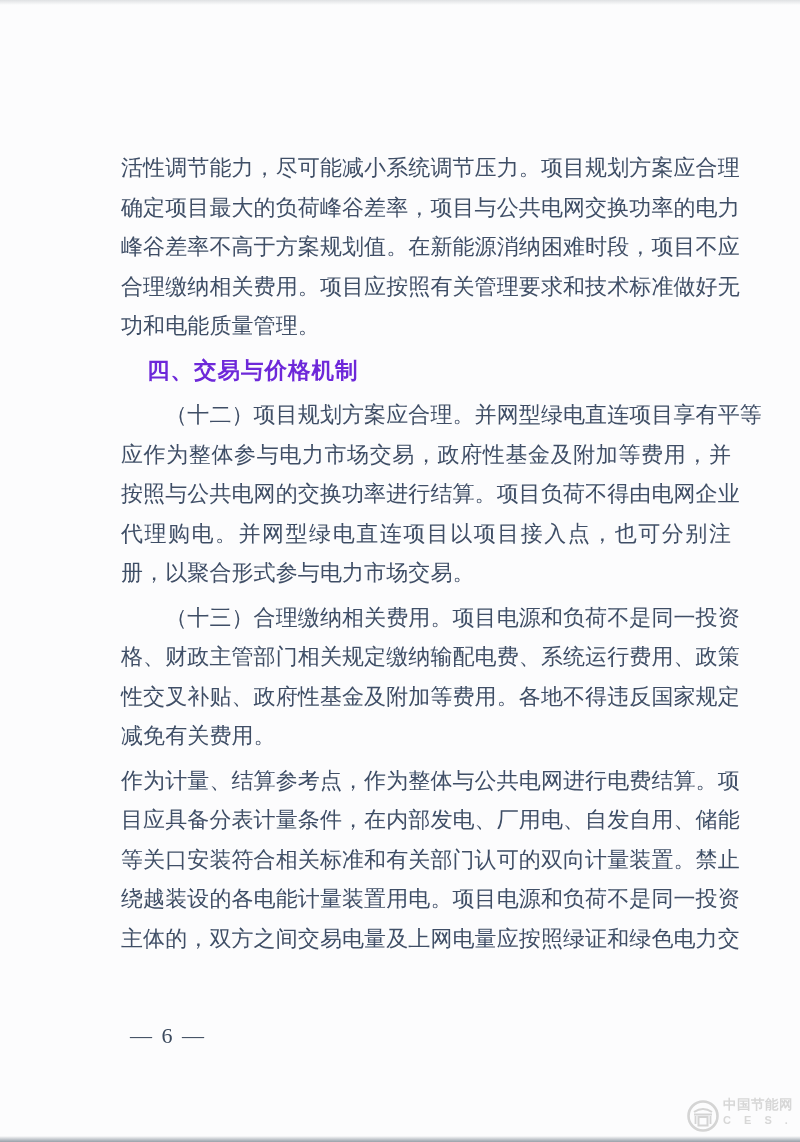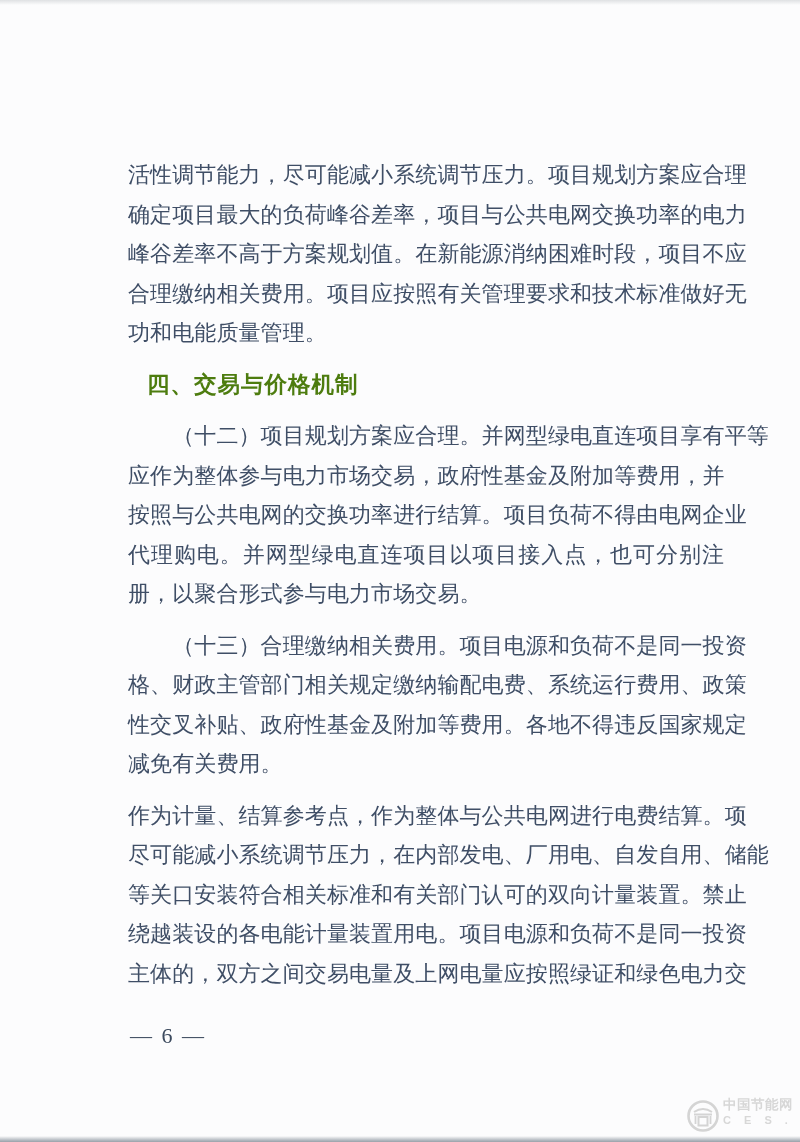--- a/index.html
+++ b/index.html
@@ -30,39 +30,39 @@
     background: linear-gradient(to bottom, rgba(252,252,253,0), #b3b9c0 70%, #9aa1a9);
   }
   .text-column {
     position: absolute;
     left: 116px;
     top: 143px;
     width: 620px;
     font-size: 22px;
     letter-spacing: 0.1px;
   }
-  .para { margin: 12px; padding: 0; }
+  .para { margin: 5px; padding: 0; }
   .line {
     height: 39.5px;
     line-height: 39.5px;
     text-align: justify;
     text-align-last: justify;
     white-space: nowrap;
   }
   .line.last {
     text-align-last: left;
   }
   .section-heading {
     height: 39.5px;
     line-height: 39.5px;
     padding-left: 31px;
     font-family: "Liberation Sans", "DejaVu Sans", sans-serif;
     font-weight: bold;
     font-size: 22.5px;
-    color: #4d7c0f;
+    color: #6d28d9;
     letter-spacing: 1px;
   }
   .page-number {
     position: absolute;
     left: 130px;
     top: 1016px;
     height: 39.5px;
     line-height: 39.5px;
     font-size: 22px;
     letter-spacing: 2px;
@@ -129,21 +129,21 @@
 
     <div class="para">
         <div class="line">　　（十三）合理缴纳相关费用。项目电源和负荷不是同一投资</div>
         <div class="line">格、财政主管部门相关规定缴纳输配电费、系统运行费用、政策</div>
         <div class="line">性交叉补贴、政府性基金及附加等费用。各地不得违反国家规定</div>
         <div class="line last">减免有关费用。</div>
       </div>
 
     <div class="para">
         <div class="line">作为计量、结算参考点，作为整体与公共电网进行电费结算。项</div>
-        <div class="line">尽可能减小系统调节压力，在内部发电、厂用电、自发自用、储能</div>
+        <div class="line">目应具备分表计量条件，在内部发电、厂用电、自发自用、储能</div>
         <div class="line">等关口安装符合相关标准和有关部门认可的双向计量装置。禁止</div>
         <div class="line">绕越装设的各电能计量装置用电。项目电源和负荷不是同一投资</div>
         <div class="line last">主体的，双方之间交易电量及上网电量应按照绿证和绿色电力交</div>
       </div>
 
   </div>
 
   <div class="page-number">— 6 —</div>
 
   <div class="watermark">

